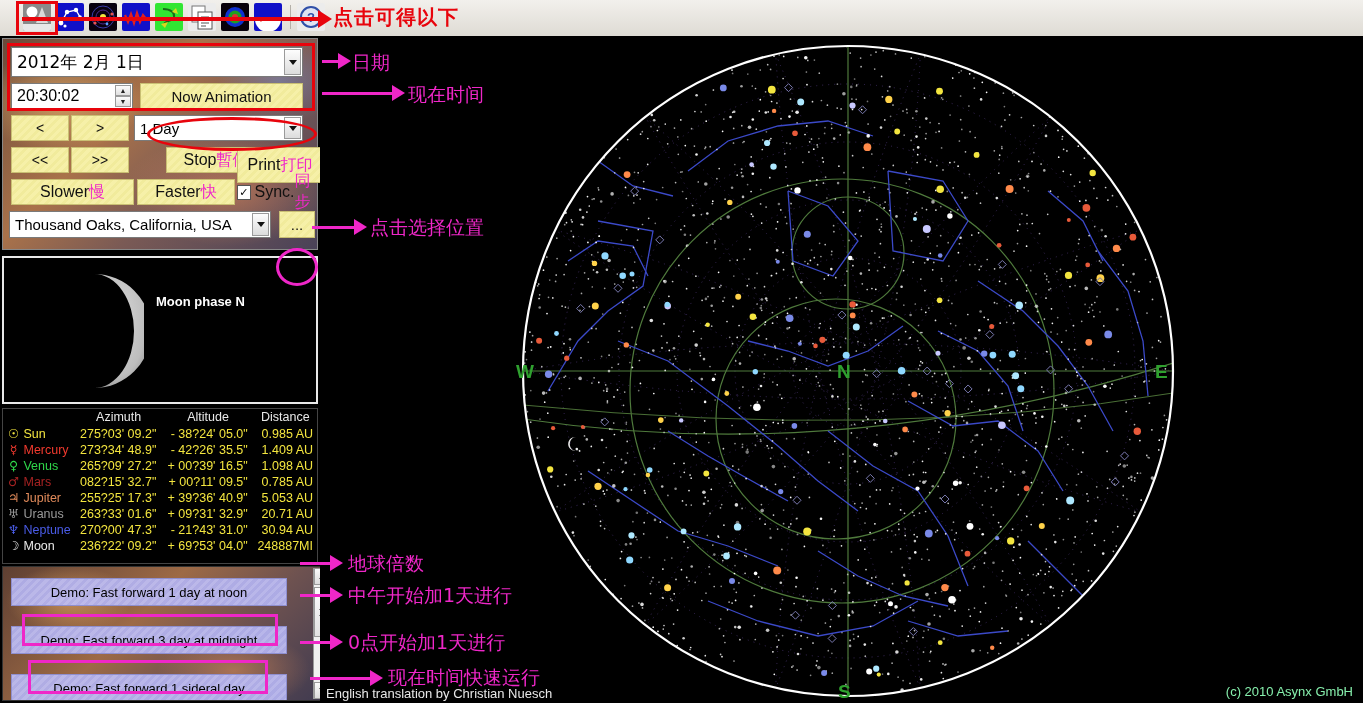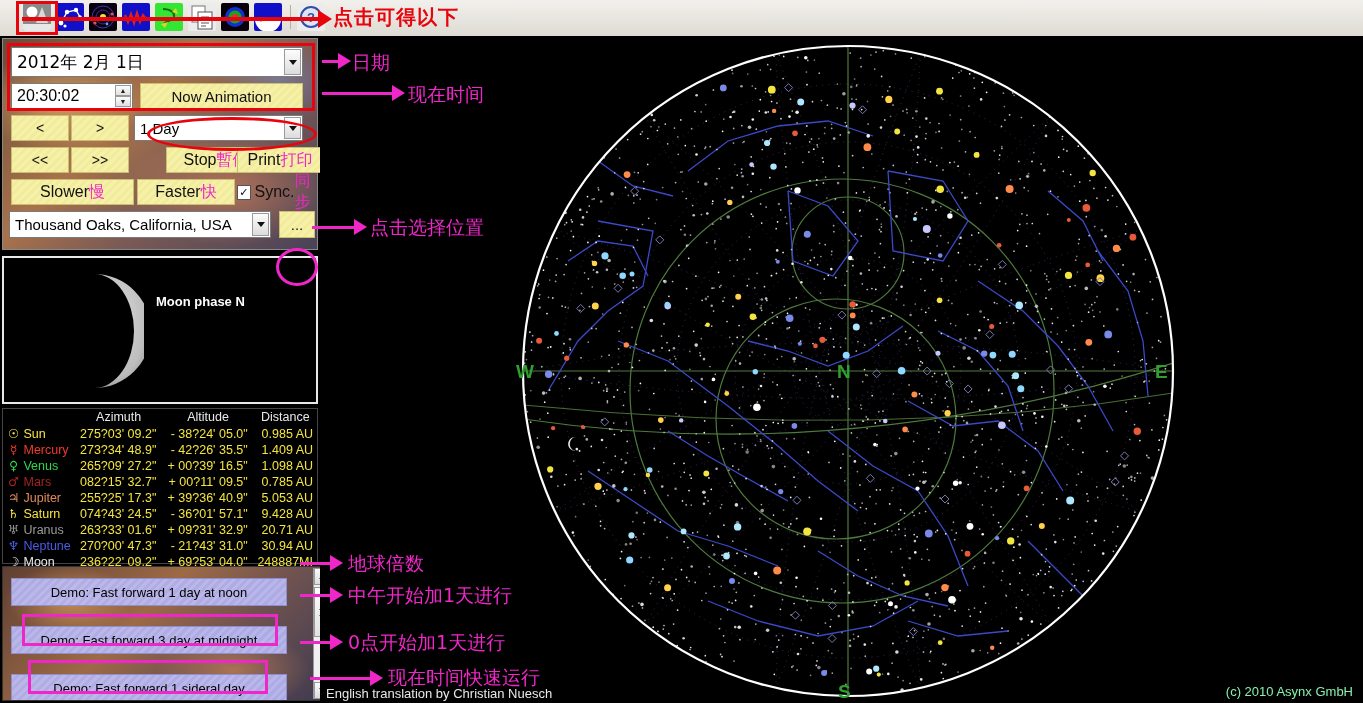--- a/index.html
+++ b/index.html
@@ -232,21 +232,21 @@
           <i></i>
         </span>
     </div>
 
     <div class="ybtn" style="left:8px;top:108px;width:58px;height:26px;">&lt;&lt;</div>
     <div class="ybtn" style="left:68px;top:108px;width:58px;height:26px;">&gt;&gt;</div>
     <div class="ybtn" style="left:131px;top:108px;width:100px;height:26px;font-size:16px;margin-left:32px;">
       <span>Stop</span>
         <span class="cjk">暫停</span>
     </div>
-    <div class="ybtn" style="left:234px;top:108px;width:86px;height:26px;font-size:16px;">
+    <div class="ybtn" style="left:234px;top:108px;width:86px;height:36px;font-size:16px;">
       <span>Print</span>
         <span class="cjk">打印</span>
     </div>
 
     <div class="ybtn" style="left:8px;top:140px;width:123px;height:26px;font-size:16px;">
       <span>Slower</span>
         <span class="cjk">慢</span>
     </div>
     <div class="ybtn" style="left:134px;top:140px;width:98px;height:26px;font-size:16px;">
       <span>Faster</span>
@@ -332,26 +332,20 @@
             <td class="pname" style="color: rgb(165, 34, 34);"><span class="psym">♂</span> Mars</td>
             <td class="num" style="padding-right: 6px;">082?15' 32.7"</td>
             <td class="num" style="padding-right: 6px;">+ 00?11' 09.5"</td>
             <td class="num" style="padding-right: 4px;">0.785 AU</td>
           </tr>
           <tr>
             <td class="pname" style="color: rgb(224, 138, 90);"><span class="psym">♃</span> Jupiter</td>
             <td class="num" style="padding-right: 6px;">255?25' 17.3"</td>
             <td class="num" style="padding-right: 6px;">+ 39?36' 40.9"</td>
             <td class="num" style="padding-right: 4px;">5.053 AU</td>
-          </tr>
-          <tr>
-            <td class="pname" style="color: rgb(243, 229, 63);"><span class="psym">♄</span> Saturn</td>
-            <td class="num" style="padding-right: 6px;">074?43' 24.5"</td>
-            <td class="num" style="padding-right: 6px;">-  36?01' 57.1"</td>
-            <td class="num" style="padding-right: 4px;">9.428 AU</td>
           </tr>
           <tr>
             <td class="pname" style="color: rgb(154, 154, 154);"><span class="psym">♅</span> Uranus</td>
             <td class="num" style="padding-right: 6px;">263?33' 01.6"</td>
             <td class="num" style="padding-right: 6px;">+ 09?31' 32.9"</td>
             <td class="num" style="padding-right: 4px;">20.71 AU</td>
           </tr>
           <tr>
             <td class="pname" style="color: rgb(74, 92, 232);"><span class="psym">♆</span> Neptune</td>
             <td class="num" style="padding-right: 6px;">270?00' 47.3"</td>

